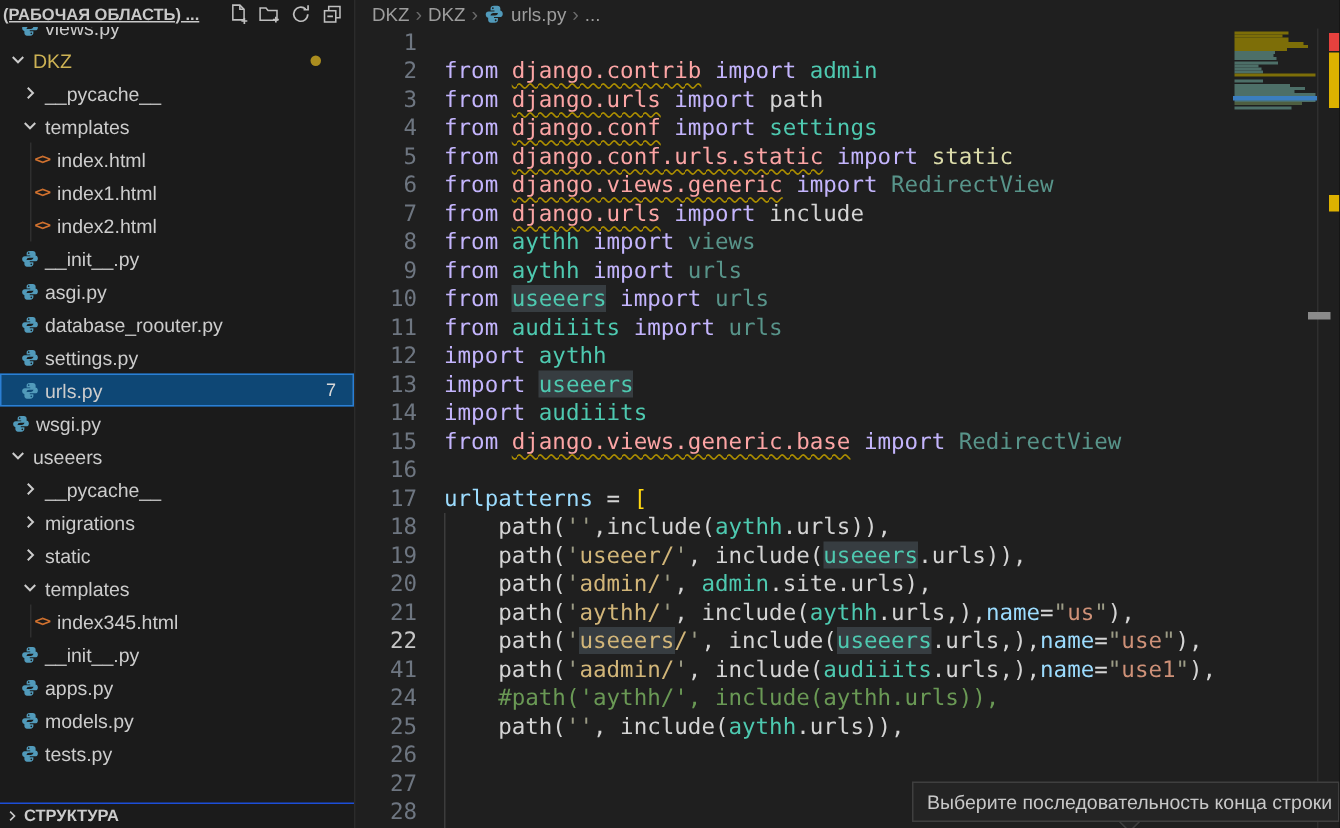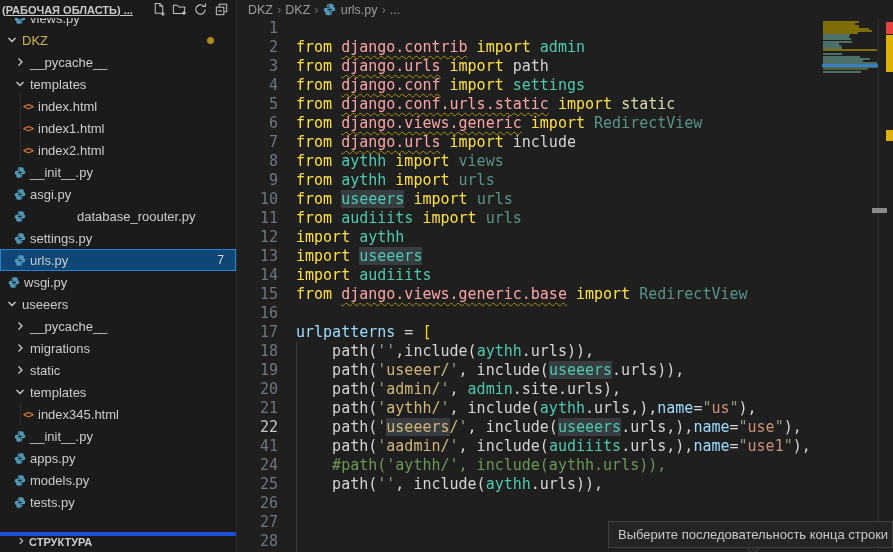--- a/index.html
+++ b/index.html
@@ -15,38 +15,38 @@
   .tree{position:absolute;top:7px;left:0;right:0;z-index:1;}
   .row{height:22px;display:flex;align-items:center;font-size:13px;color:#cccccc;box-sizing:border-box;position:relative;}
   .row.sel{background:#0e4775;outline:1px solid #2b7fd4;outline-offset:-1px;}
   .icon-box{width:12px;height:14px;margin-right:4px;flex:none;display:flex;align-items:center;justify-content:center;}
   .lbl{white-space:nowrap;}
   .lbl.gold{color:#cdb254;}
   .htmlico{color:#d2722f;font-weight:bold;font-size:10px;letter-spacing:-1px;font-family:"DejaVu Sans Mono",monospace;}
   .dot{width:7px;height:7px;border-radius:50%;background:#ab8d1f;margin-left:auto;margin-right:22px;}
   .badge{margin-left:auto;margin-right:12px;font-size:12px;color:#d8d8d8;}
   .tguide{position:absolute;width:1px;background:#2f2f2f;left:20px;z-index:0;}
-  .outline-bar{position:absolute;bottom:0;left:0;right:0;height:16px;background:#1b1b1b;border-top:4px solid #1d4ed8;display:flex;font-weight:bold;font-size:11px;color:#cccccc;padding-left:16px;z-index:4;}
+  .outline-bar{position:absolute;bottom:0;left:0;right:0;height:16px;background:#1b1b1b;border-top:1px solid #1d4ed8;display:flex;align-items:center;font-weight:bold;font-size:11px;color:#cccccc;padding-left:3px;z-index:4;}
   .outline-bar .chev{margin-right:3px;display:flex;}
 
   
   .editor{position:absolute;left:238px;top:0;right:0;height:552px;background:#1f1f1f;}
   .breadcrumb{height:19px;display:flex;align-items:center;font-size:12.5px;color:#9d9d9d;padding-left:10px;gap:4px;}
   .bsep{color:#6a6a6a;font-size:13px;}
   .bico{display:flex;margin-right:1px;}
   .codearea{position:absolute;top:19px;left:0;right:0;bottom:0;font-family:"DejaVu Sans Mono",monospace;font-size:15px;line-height:19px;}
   .gutter{position:absolute;left:0;top:0;width:40px;text-align:right;color:#6e7681;}
   .gutter .ln{height:19px;}
   .gutter .ln.act{color:#c6c6c6;}
   .code{position:absolute;left:58px;top:0;white-space:pre;color:#d4d4d4;}
   .cl{height:19px;}
   .iguide{position:absolute;left:58px;width:1px;background:#3c3c3c;}
 
   
-  .kw{color:#fde047}
+  .kw{color:#c4b5fd}
   .mod{color:#fca5a5;text-decoration:underline;text-decoration-style:wavy;text-decoration-color:#ac8e00;text-decoration-thickness:1px;text-underline-offset:3px;}
   .cls{color:#4ec9b0}
   .dim{color:#58948a}
   .fn{color:#dcdcaa}
   .var{color:#9cdcfe}
   .str{color:#d2b679}
   .dstr{color:#ce9178}
   .q{color:#9c9c86}
   .com{color:#6a9955}
   .bkt{color:#ffd710}
@@ -174,21 +174,21 @@
         </div>
         <div class="row" style="padding-left: 14px;">
           <span class="icon-box">
             <svg width="13" height="13" viewBox="0 0 16 16" fill="#519aba">
               <path d="M7.8 1C5.8 1 5 2 5 3.3V5h3.2v.7H3.4C2 5.7 1 6.7 1 8.3 1 9.9 2 11 3.4 11H5V9.2C5 7.7 6 7 7.4 7h3.3C12 7 13 6.1 13 4.7V3.3C13 2 12 1 10.6 1H7.8zM6.9 2.3c.4 0 .7.3.7.8 0 .4-.3.7-.7.7-.5 0-.8-.3-.8-.7 0-.5.3-.8.8-.8z"></path>
               <path d="M8.2 15c2 0 2.8-1 2.8-2.3V11H7.8v-.7h4.8c1.4 0 2.4-1 2.4-2.6C15 6.1 14 5 12.6 5H11v1.8C11 8.3 10 9 8.6 9H5.3C3.9 9 3 9.9 3 11.3v1.4C3 14 3.9 15 5.3 15h2.9zM9.1 13.7c-.4 0-.7-.3-.7-.8 0-.4.3-.7.7-.7.5 0 .8.3.8.7 0 .5-.3.8-.8.8z"></path>
             </svg>
           </span>
           <span class="lbl">asgi.py</span>
         </div>
-        <div class="row" style="padding-left: 14px; gap: 47px;">
+        <div class="row" style="padding-left: 14px;">
           <span class="icon-box">
             <svg width="13" height="13" viewBox="0 0 16 16" fill="#519aba">
               <path d="M7.8 1C5.8 1 5 2 5 3.3V5h3.2v.7H3.4C2 5.7 1 6.7 1 8.3 1 9.9 2 11 3.4 11H5V9.2C5 7.7 6 7 7.4 7h3.3C12 7 13 6.1 13 4.7V3.3C13 2 12 1 10.6 1H7.8zM6.9 2.3c.4 0 .7.3.7.8 0 .4-.3.7-.7.7-.5 0-.8-.3-.8-.7 0-.5.3-.8.8-.8z"></path>
               <path d="M8.2 15c2 0 2.8-1 2.8-2.3V11H7.8v-.7h4.8c1.4 0 2.4-1 2.4-2.6C15 6.1 14 5 12.6 5H11v1.8C11 8.3 10 9 8.6 9H5.3C3.9 9 3 9.9 3 11.3v1.4C3 14 3.9 15 5.3 15h2.9zM9.1 13.7c-.4 0-.7-.3-.7-.8 0-.4.3-.7.7-.7.5 0 .8.3.8.7 0 .5-.3.8-.8.8z"></path>
             </svg>
           </span>
           <span class="lbl">database_roouter.py</span>
         </div>
         <div class="row" style="padding-left: 14px;">
           <span class="icon-box">

